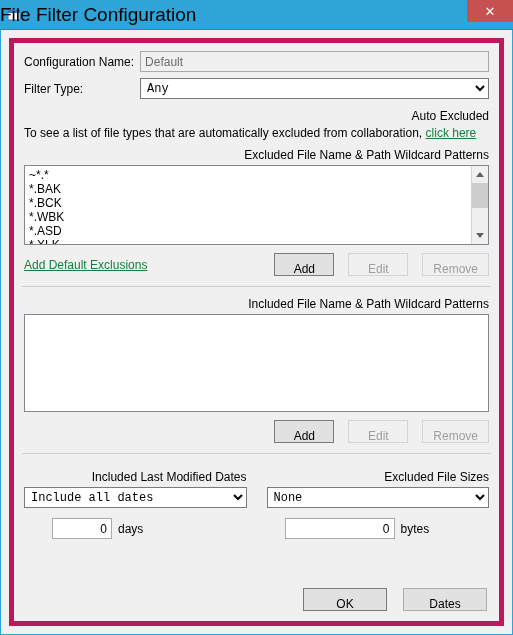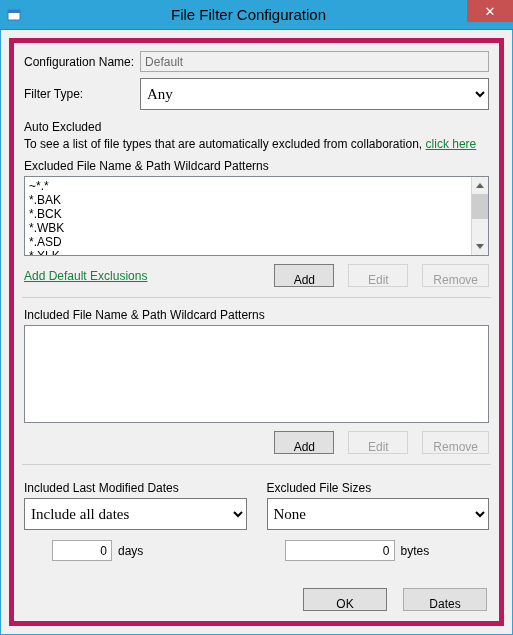--- a/index.html
+++ b/index.html
@@ -27,22 +27,21 @@
     height: 16px;
     margin-left: 6px;
     display: flex;
     align-items: center;
     justify-content: center;
   }
   .titlebar .title {
     position: absolute;
     left: 0;
     right: 16px;
-    text-align: center;
-    font-size: 15px;
+    font-size: 19px;
     color: #000;
     pointer-events: none;
   }
   .titlebar .close-btn {
     position: absolute;
     right: 0;
     top: 0;
     width: 46px;
     height: 22px;
     background: #c75050;
@@ -86,30 +85,31 @@
     font-size: 12px;
     flex: 1;
   }
   .textbox[disabled] {
     background: #f0f0f0;
     color: #6d6d6d;
   }
   .select {
     background: #fff;
     border: 1px solid #7a7a7a;
-    height: 32px;
-    font-family: Liberation Serif, serif;
-    font-size: 15px;
+    height: 21px;
+    font-family: Liberation Mono, monospace;
+    font-size: 12px;
     flex: 1;
     padding: 0 2px;
   }
   .group-label {
     font-size: 12px;
     margin-top: 6px;
     margin-bottom: 3px;
+    text-align: right;
   }
   .auto-text {
     font-size: 12px;
     margin-bottom: 8px;
   }
   .link {
     color: #15803d;
     text-decoration: underline;
     cursor: pointer;
   }

